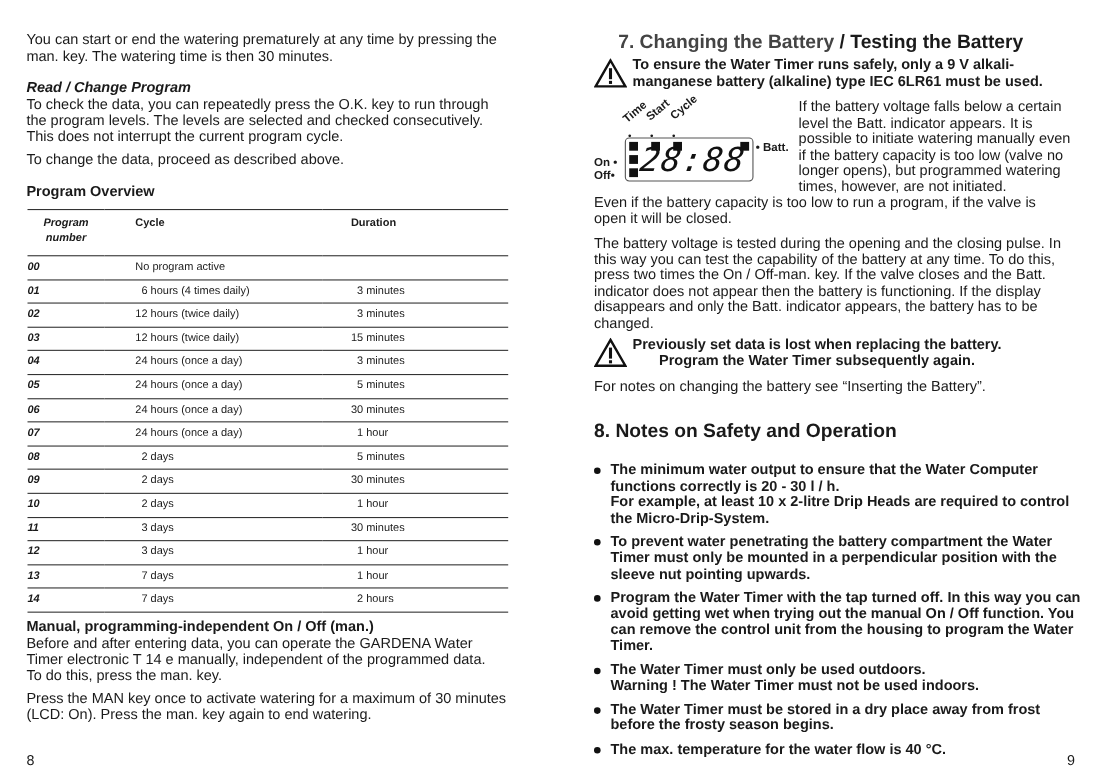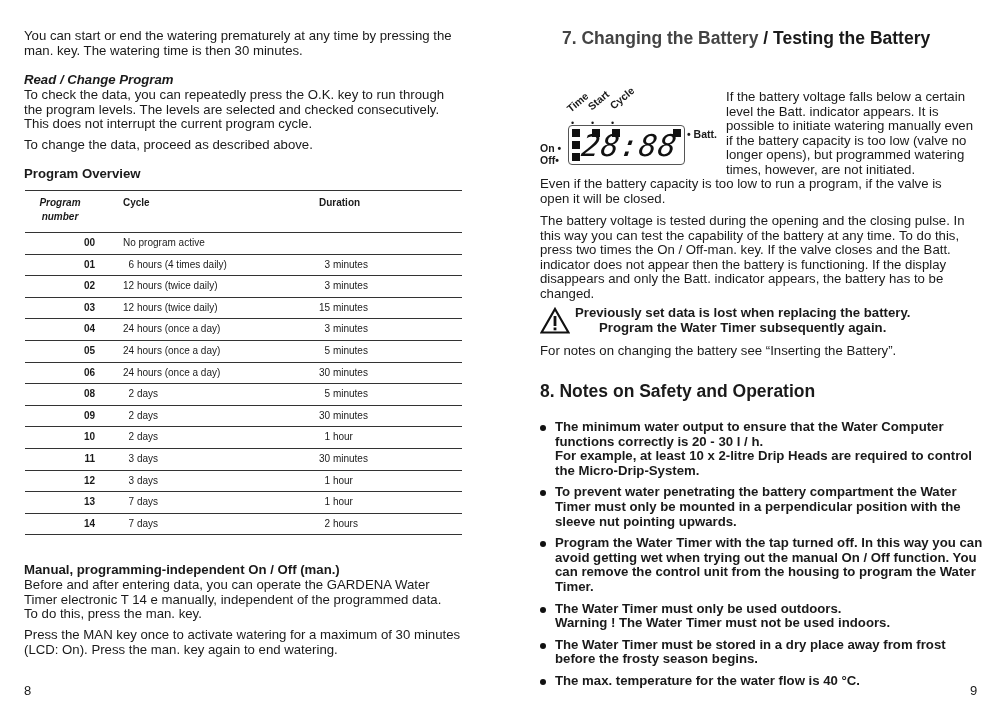--- a/index.html
+++ b/index.html
@@ -24,21 +24,21 @@
     border-collapse: collapse; font-size: 10px;
   }
   table.prog th, table.prog td { padding: 0; text-align: left; vertical-align: top; }
   table.prog thead tr { border-top: 1.5px solid #333; border-bottom: 1.5px solid #333; }
   table.prog thead th { height: 36px; padding-top: 5px; font-weight: bold; }
   table.prog th.num { font-style: italic; text-align: center; width: 70px; line-height: 13.5px; }
   table.prog th.cyc { padding-left: 28px; width: 170px; }
   table.prog th.dur { padding-left: 26px; }
   table.prog tbody tr { border-bottom: 1px solid #333; height: 21.6px; }
   table.prog tbody td { vertical-align: middle; }
-  table.prog td.num { font-weight: bold; text-align: right; }
+  table.prog td.num { font-weight: bold; font-style: italic; text-align: left; }
   table.prog td.cyc { padding-left: 28px; white-space: pre; }
   table.prog td.dur { padding-left: 26px; white-space: pre; }
 
   .pagenum { font-size: 13px; }
 
   
   .rp { left: 40px; width: 440px; }
   .h1 { font-size: 17.5px; font-weight: bold; line-height: 20px; }
   .h1 .grey { color: #444; }
   .warn { display: flex; align-items: flex-start; }
@@ -122,20 +122,25 @@
           <td class="num">05</td>
           <td class="cyc">24 hours (once a day)</td>
           <td class="dur">  5 minutes</td>
         </tr>
         <tr>
           <td class="num">06</td>
           <td class="cyc">24 hours (once a day)</td>
           <td class="dur">30 minutes</td>
         </tr>
         <tr>
+          <td class="num">07</td>
+          <td class="cyc">24 hours (once a day)</td>
+          <td class="dur">  1 hour</td>
+        </tr>
+        <tr>
           <td class="num">08</td>
           <td class="cyc">  2 days</td>
           <td class="dur">  5 minutes</td>
         </tr>
         <tr>
           <td class="num">09</td>
           <td class="cyc">  2 days</td>
           <td class="dur">30 minutes</td>
         </tr>
         <tr>
@@ -176,20 +181,28 @@
 
   <div class="abs pagenum" style="left:24px; top:684px;">8</div>
 </div>
 
 <div id="right" class="page">
 
   <div class="abs rp h1" style="top:28px; width:460px;margin-left:22px;">
     <span class="grey">7. Changing the Battery</span><span> / Testing the Battery</span>
   </div>
 
+  <div class="abs rp warn" style="top:52px; width:430px;">
+    <svg width="30" height="27" viewBox="0 0 30 27">
+      <polygon points="15,2 28.5,25.5 1.5,25.5" fill="none" stroke="#111" stroke-width="2.2" stroke-linejoin="miter"></polygon>
+      <rect x="13.6" y="9" width="2.8" height="10" fill="#111"></rect>
+      <rect x="13.6" y="20.5" width="2.8" height="2.8" fill="#111"></rect>
+    </svg>
+    <div class="wtxt">To ensure the Water Timer runs safely, only a 9 V alkali-manganese battery (alkaline) type IEC 6LR61 must be used.</div>
+  </div>
 
   <div class="lcd-wrap">
     <span class="rot" style="left:35px; top:10px;">Time</span>
     <span class="rot" style="left:56px; top:8px;">Start</span>
     <span class="rot" style="left:78px; top:7px;">Cycle</span>
     <span class="abs" style="left:33px; top:25px; font-size:9px;">•</span>
     <span class="abs" style="left:53px; top:25px; font-size:9px;">•</span>
     <span class="abs" style="left:73px; top:25px; font-size:9px;">•</span>
 
     <div class="lcd-box">

